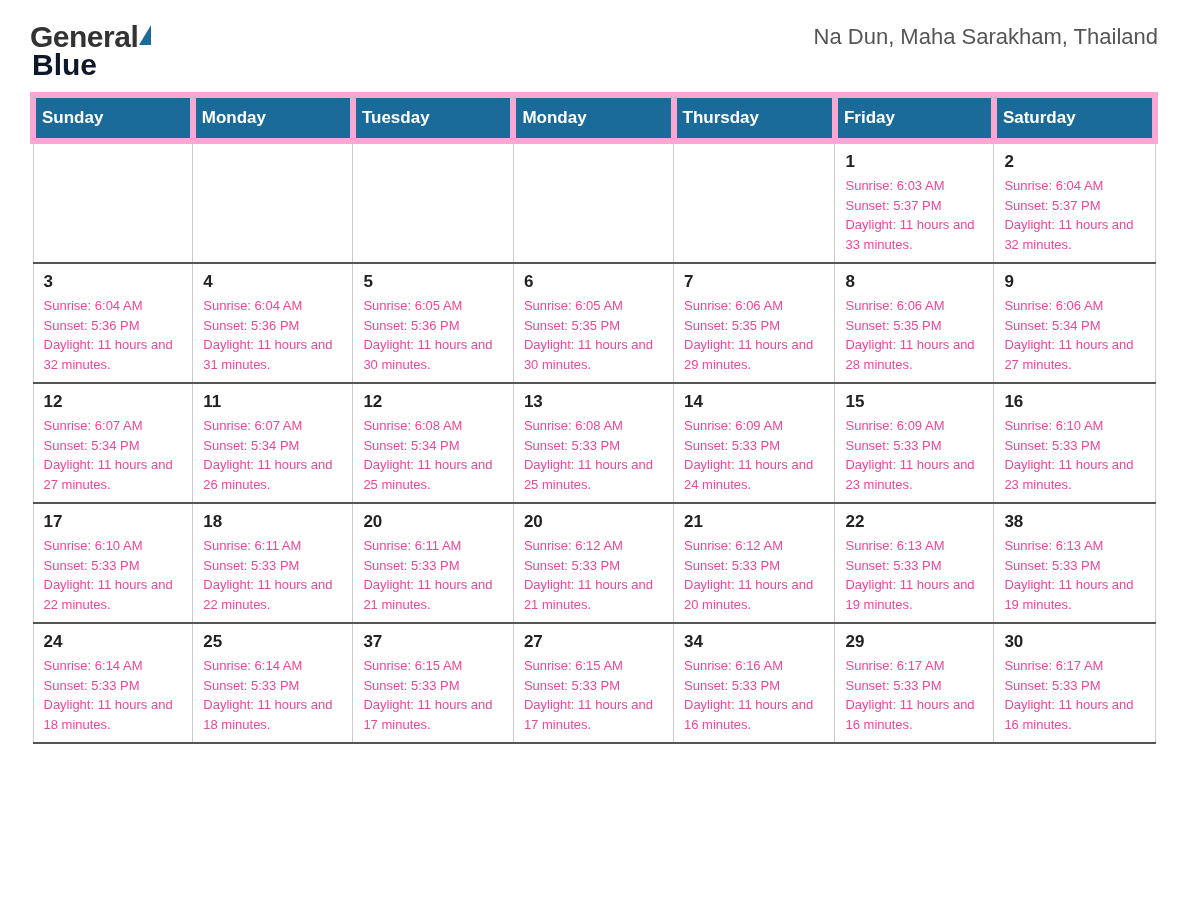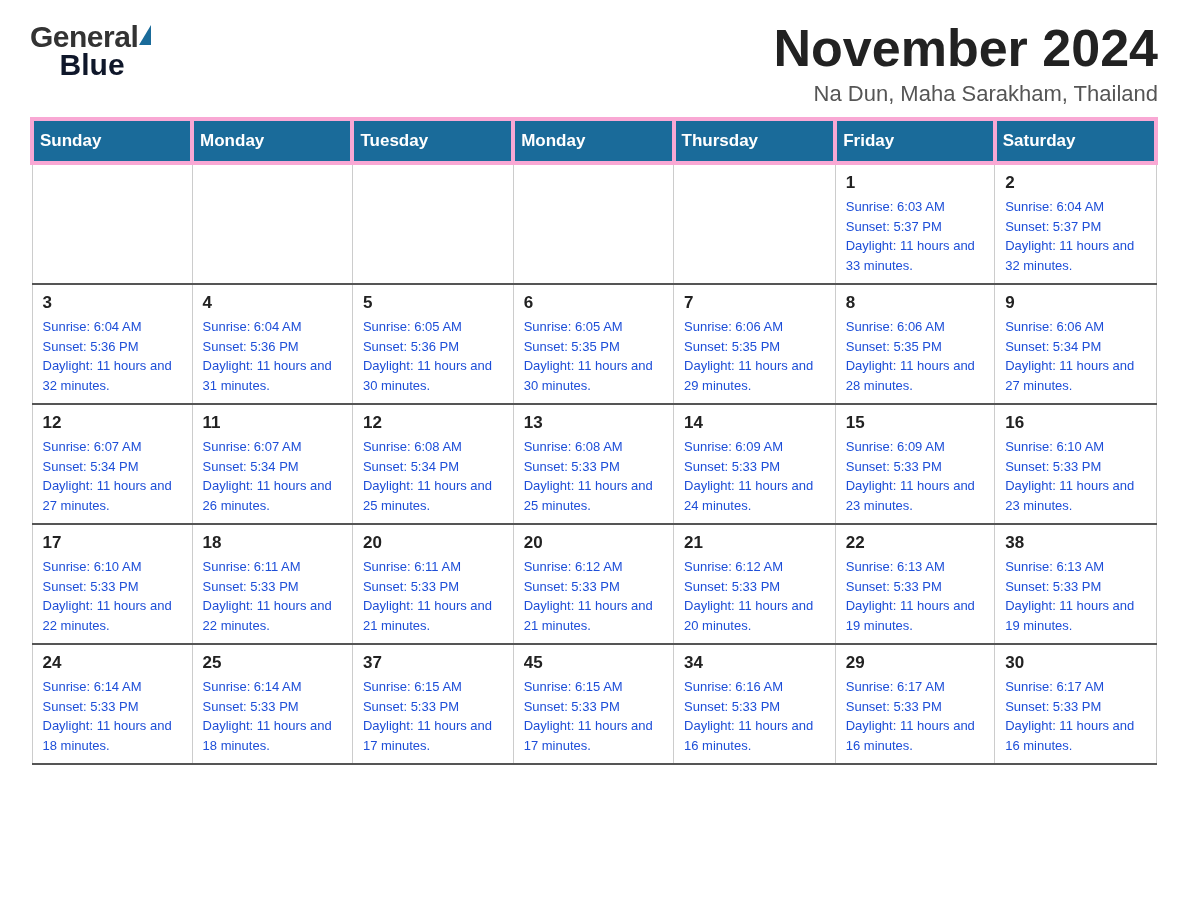--- a/index.html
+++ b/index.html
@@ -12,21 +12,21 @@
     }
     .header {
       display: flex;
       justify-content: space-between;
       align-items: flex-start;
       margin-bottom: 10px;
     }
     .logo {
       display: flex;
       flex-direction: column;
-      align-items: center;
+      align-items: flex-start;
     }
     .title-section {
       text-align: right;
     }
     .main-title {
       font-size: 52px;
       font-weight: bold;
       color: #222;
       line-height: 1.1;
     }
@@ -40,41 +40,41 @@
       border-collapse: collapse;
       margin-top: 10px;
     }
     .calendar thead th {
       background-color: #1a6b9a;
       color: #fff;
       font-size: 17px;
       font-weight: bold;
       padding: 10px 6px;
       text-align: left;
-      border: 4px solid #f9a8d4;
+      border: 6px solid #f9a8d4;
     }
     .calendar tbody td {
       vertical-align: top;
       border: 1px solid #ccc;
       padding: 8px 10px;
       width: 170px;
       min-height: 110px;
     }
     .calendar tbody tr {
       border-bottom: 2px solid #555;
     }
     .day-number {
       font-size: 17px;
       font-weight: bold;
       color: #222;
       margin-bottom: 4px;
     }
     .day-info {
       font-size: 13px;
-      color: #1d4ed8;
+      color: #ec4899;
       line-height: 1.5;
     }
     .empty-cell {
       background: #fff;
     }
     .logo-wrapper {
       display: flex;
       align-items: center;
     }
     .logo-text-general {
@@ -107,21 +107,20 @@
 
 <div class="header">
   <div class="logo">
     <div class="logo-wrapper">
       <span class="logo-text-general">General</span>
       <span class="logo-arrow"></span>
     </div>
     <div class="logo-row2">Blue</div>
   </div>
   <div class="title-section">
-    <div class="main-title">November 2024</div>
     <div class="subtitle">Na Dun, Maha Sarakham, Thailand</div>
   </div>
 </div>
 
 <table class="calendar">
   <thead>
     <tr>
     <th>Sunday</th>
         <th>Monday</th>
         <th>Tuesday</th>
@@ -244,21 +243,21 @@
         </td>
         <td>
           <div class="day-number">25</div>
           <div class="day-info">Sunrise: 6:14 AM<br>Sunset: 5:33 PM<br>Daylight: 11 hours and 18 minutes.</div>
         </td>
         <td>
           <div class="day-number">37</div>
           <div class="day-info">Sunrise: 6:15 AM<br>Sunset: 5:33 PM<br>Daylight: 11 hours and 17 minutes.</div>
         </td>
         <td>
-          <div class="day-number">45</div>
+          <div class="day-number">27</div>
           <div class="day-info">Sunrise: 6:15 AM<br>Sunset: 5:33 PM<br>Daylight: 11 hours and 17 minutes.</div>
         </td>
         <td>
           <div class="day-number">34</div>
           <div class="day-info">Sunrise: 6:16 AM<br>Sunset: 5:33 PM<br>Daylight: 11 hours and 16 minutes.</div>
         </td>
         <td>
           <div class="day-number">29</div>
           <div class="day-info">Sunrise: 6:17 AM<br>Sunset: 5:33 PM<br>Daylight: 11 hours and 16 minutes.</div>
         </td>

